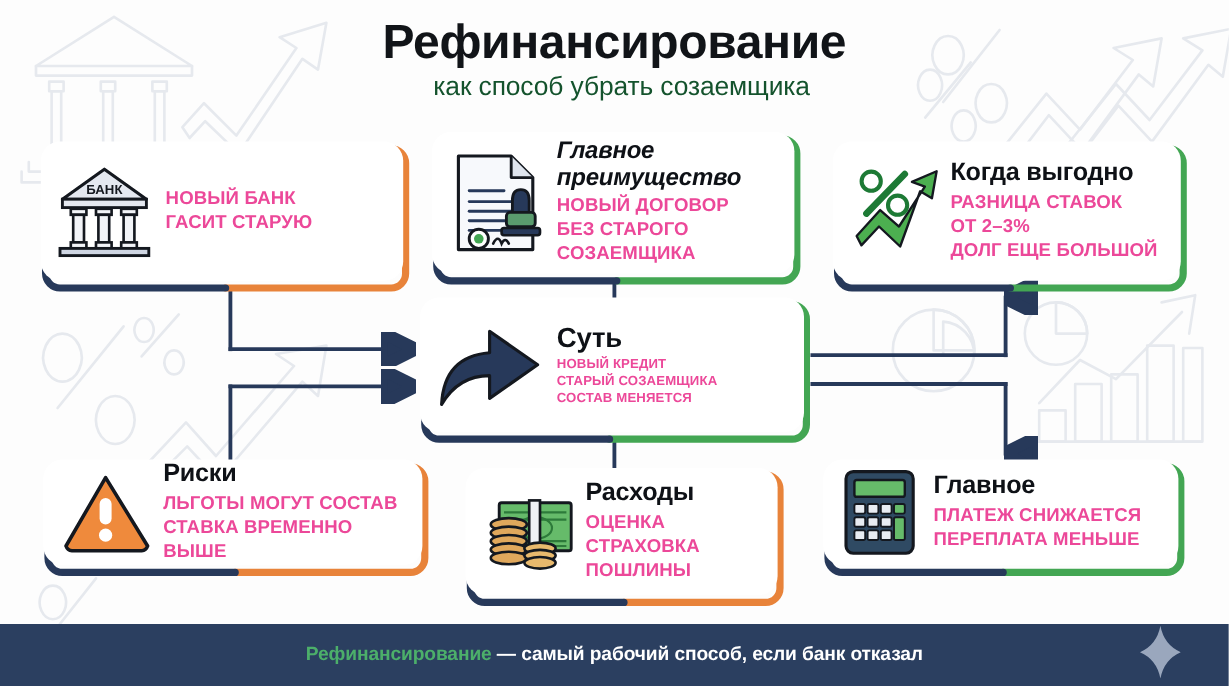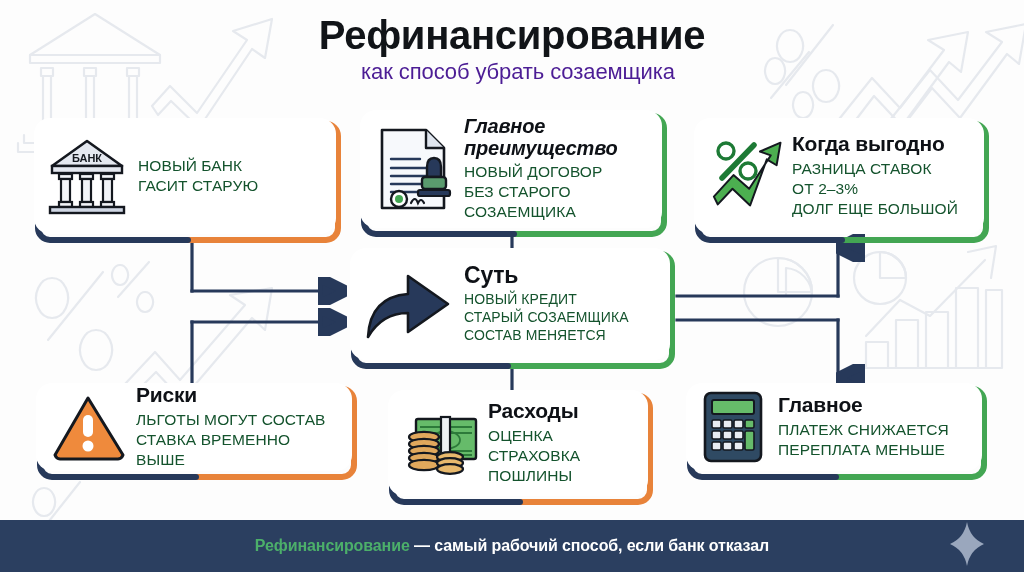--- a/index.html
+++ b/index.html
@@ -23,21 +23,21 @@
 
   
   .connectors { position:absolute; inset:0; pointer-events:none; }
 
   
   .header { position:absolute; top:14px; left:0; width:1024px; text-align:center; }
   .title {
     font-size:40px; font-weight:bold; color:#111418; letter-spacing:-0.3px;
     line-height:1.08;
   }
-  .subtitle { font-size:22px; color:#4c1d95; margin-top:2px; letter-spacing:-0.1px;padding-left:12px; }
+  .subtitle { font-size:22px; color:#14532d; margin-top:2px; letter-spacing:-0.1px;padding-left:12px; }
 
   
   .card {
     position:absolute;
     background:#ffffff;
     border-radius:16px;
     display:flex; align-items:center;
     padding:10px 14px;
     z-index:4;
   }
@@ -48,25 +48,25 @@
   }
 
   .card-ico { flex:0 0 auto; display:flex; align-items:center; justify-content:center; }
   .card-txt { display:flex; flex-direction:column; justify-content:center; }
   .card-h {
     font-size:21px; font-weight:bold; color:#0e1116;
     line-height:1.08; letter-spacing:-0.2px; margin-bottom:3px;
   }
   .card-h.two { font-size:20px;font-style:italic; }
   .card-line {
-    font-size:15.5px; color:#14532d; line-height:1.28; letter-spacing:0.1px;
-    font-weight:400;
+    font-size:15.5px; color:#ec4899; line-height:1.28; letter-spacing:0.1px;
+    font-weight:700;
   }
   .card-h.center-h { font-size:23px; }
-  .center .card-line { font-size:14px; }
+  .center .card-line { font-size:11px; }
 
   
   .footer {
     position:absolute; left:0; bottom:0; width:1024px; height:52px;
     background:#2b3f60;
     display:flex; align-items:center; justify-content:center;
     z-index:6;
   }
   .footer-text { font-size:16px; font-weight:bold; color:#ffffff; letter-spacing:-0.1px;}
   .footer-text .hl { color:#4caf6a; }

